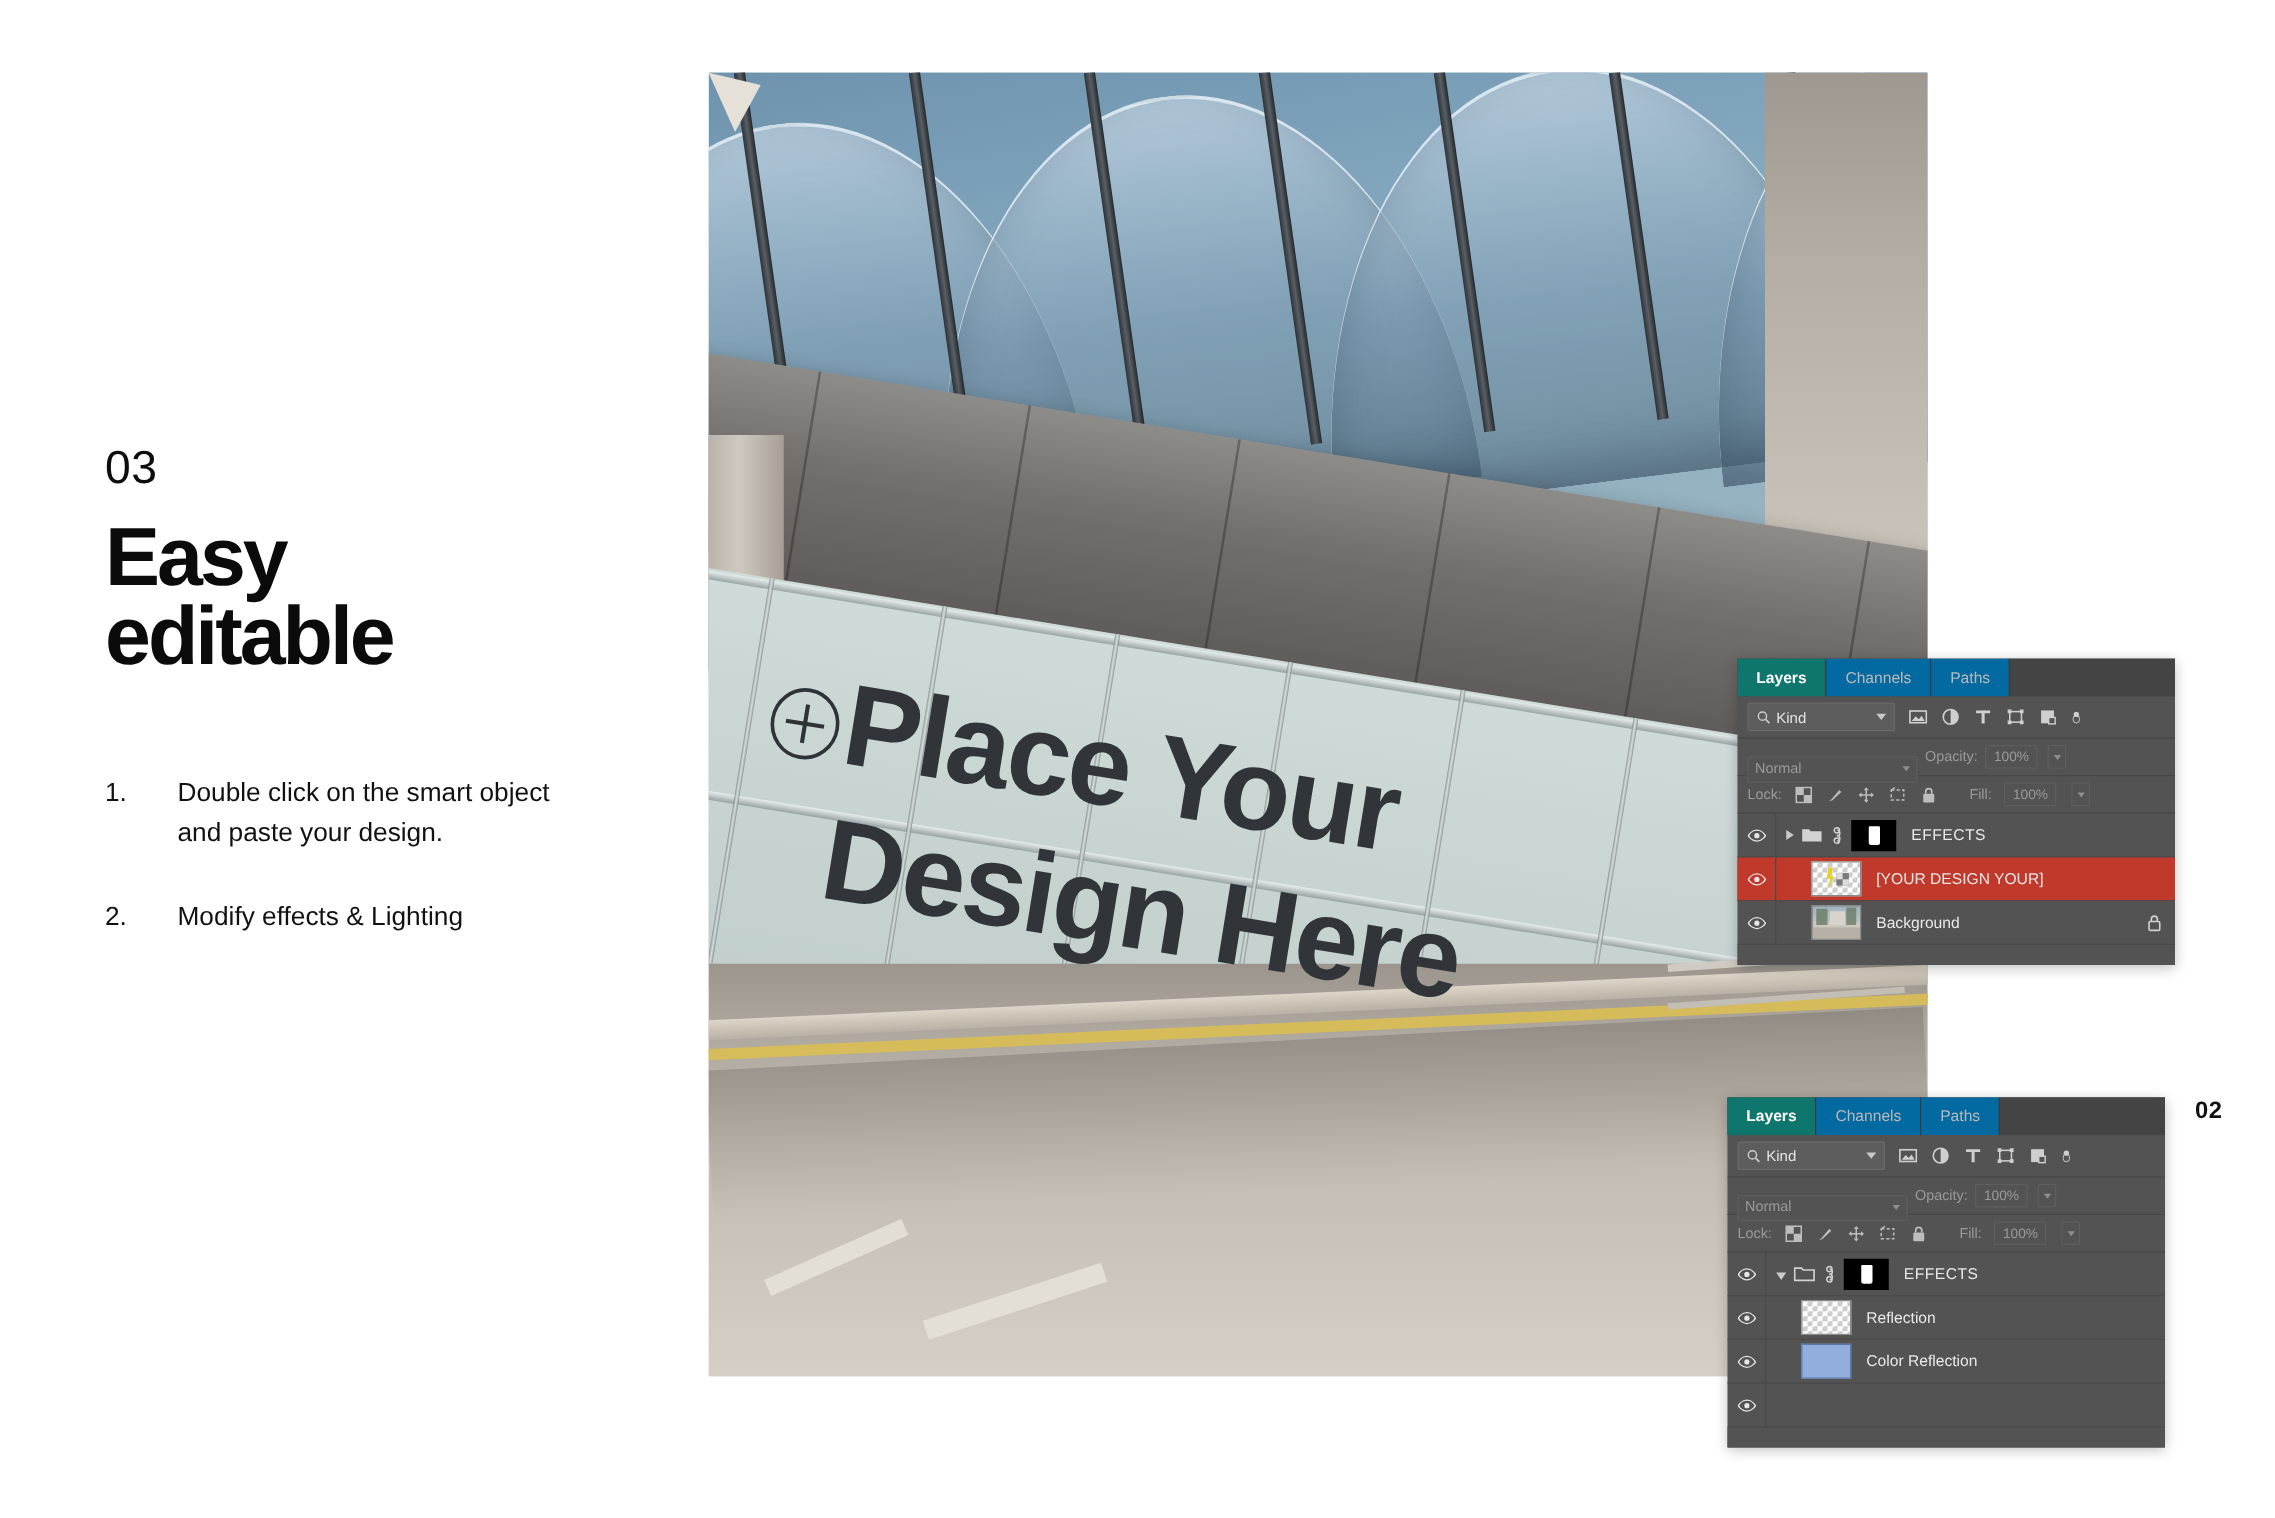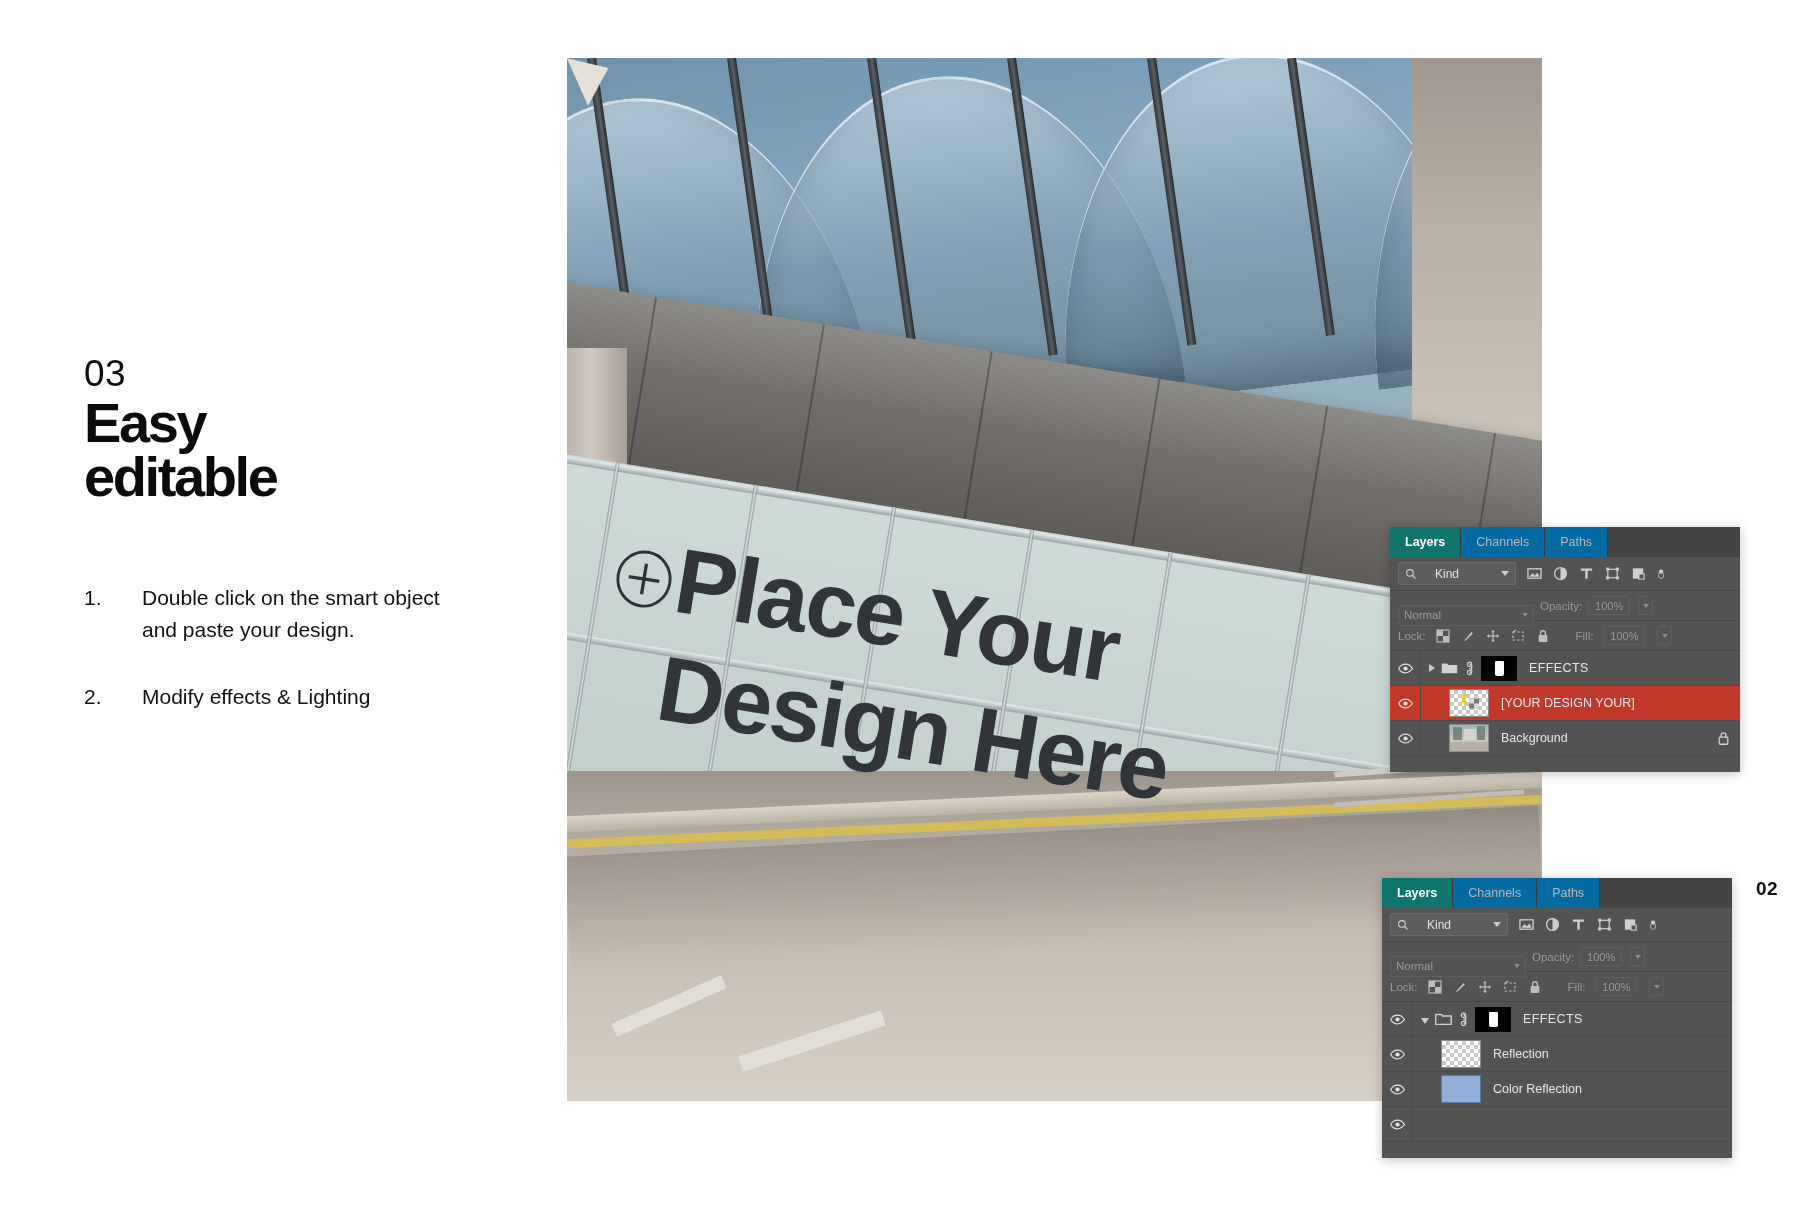--- a/index.html
+++ b/index.html
@@ -19,22 +19,22 @@
     width:430px;
   }
   .step-number{
     font-size:37px;
     font-weight:400;
     color:#0d0d0d;
     letter-spacing:0.5px;
     line-height:1;
   }
   .headline{
-    margin-top:4px;
-    font-size:56px;
+    margin-top:22px;
+    font-size:66px;
     font-weight:700;
     color:#0b0b0b;
     line-height:0.96;
     letter-spacing:-2.4px;
   }
   .headline .hl-line{display:block;}
 
   .instructions{
     margin-top:78px;
   }
@@ -235,21 +235,21 @@
     gap:11px;
     border-bottom:1px solid #474747;
   }
   .kind-select{
     display:flex;align-items:center;
     width:104px;height:21px;
     background:#5d5d5d;
     border:1px solid #6a6a6a;
     border-radius:2px;
     padding:0 6px;
-    gap:18px;
+    gap:4px;
     font-size:12px;
     color:#e3e3e3;
   }
   .kind-select .kind-label{flex:1;}
   .chev{
     width:0;height:0;
     border-left:4px solid transparent;border-right:4px solid transparent;
     border-top:5px solid #c9c9c9;
   }
   .filter-icons{display:flex;align-items:center;gap:11px;}

